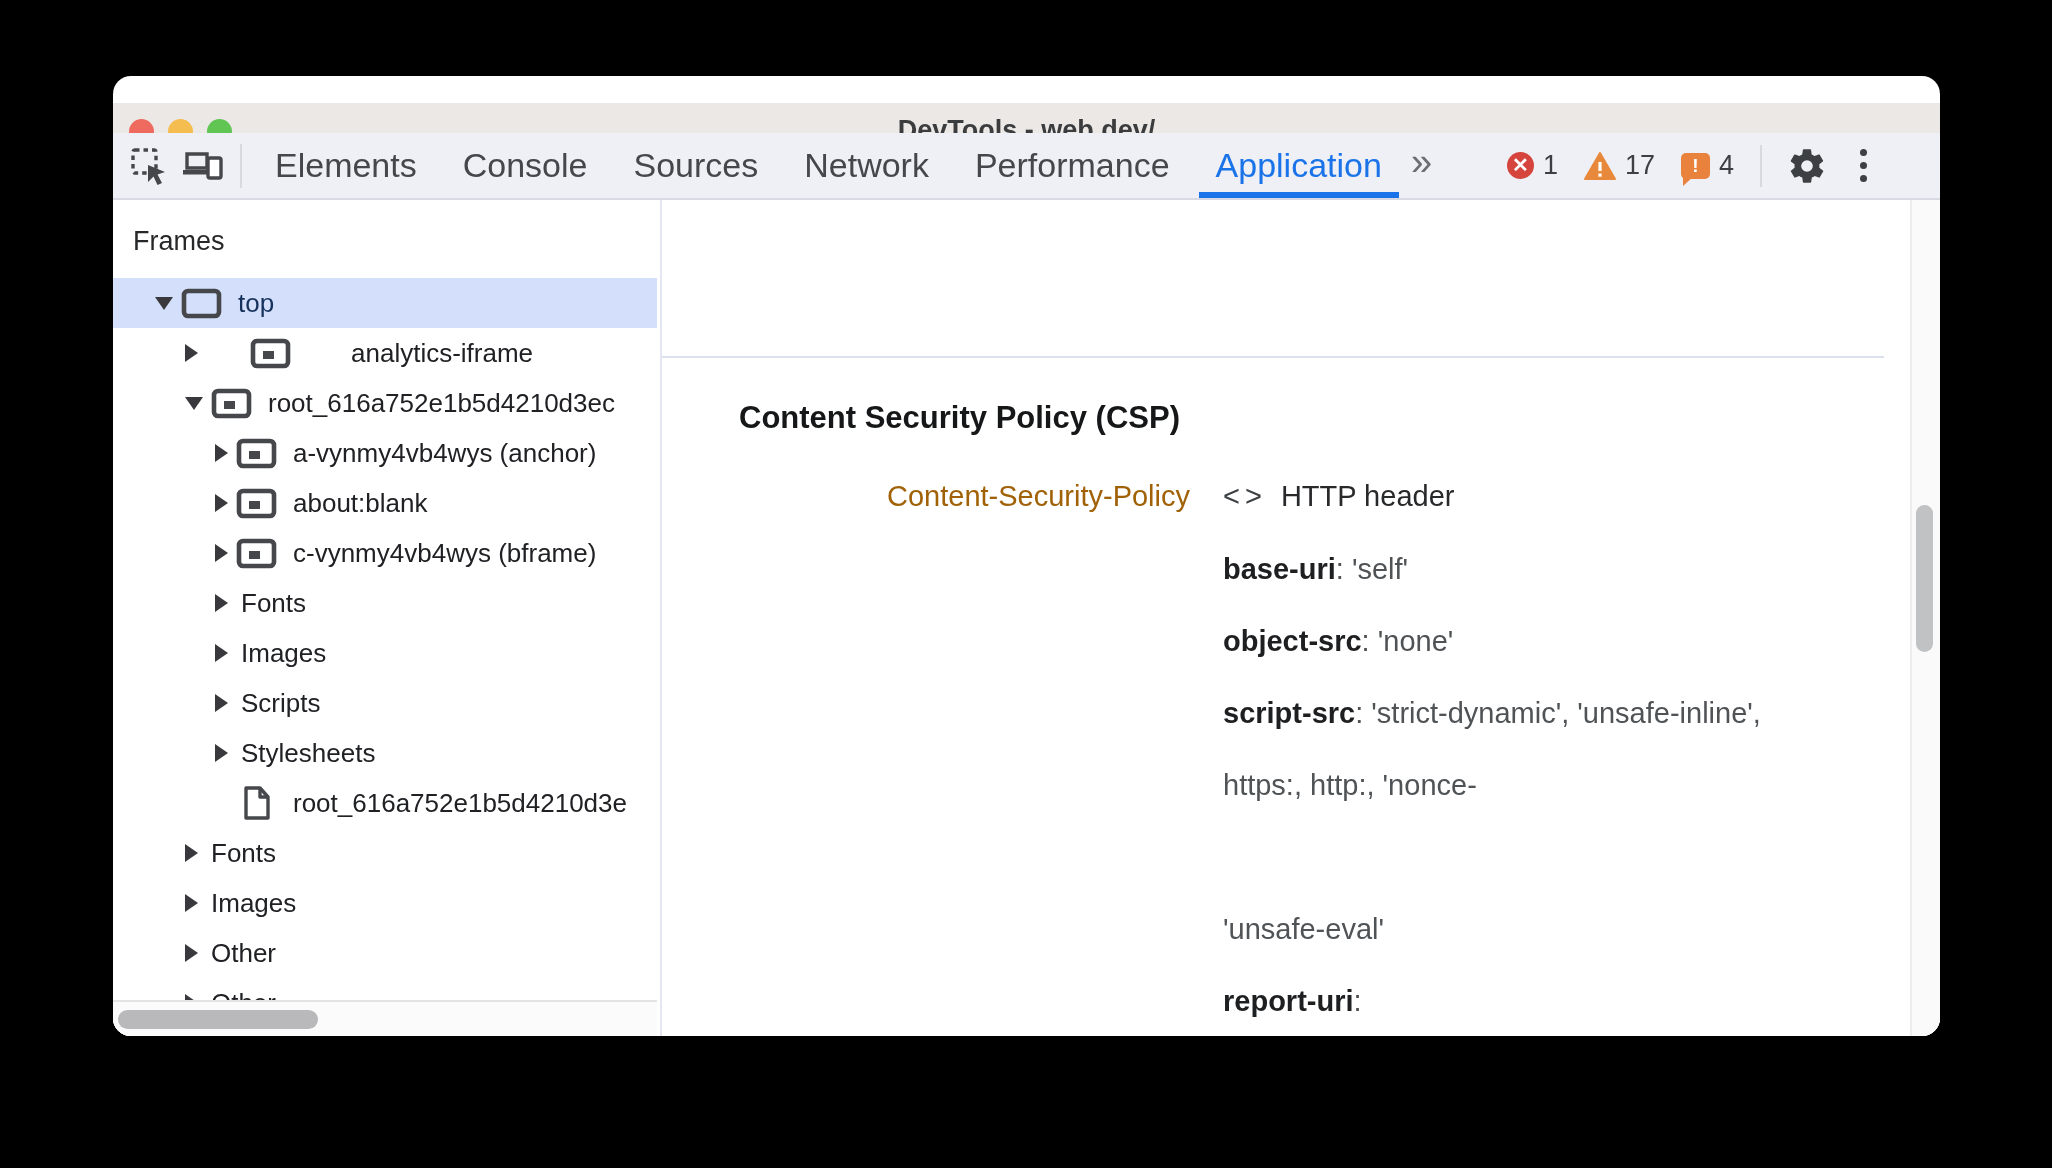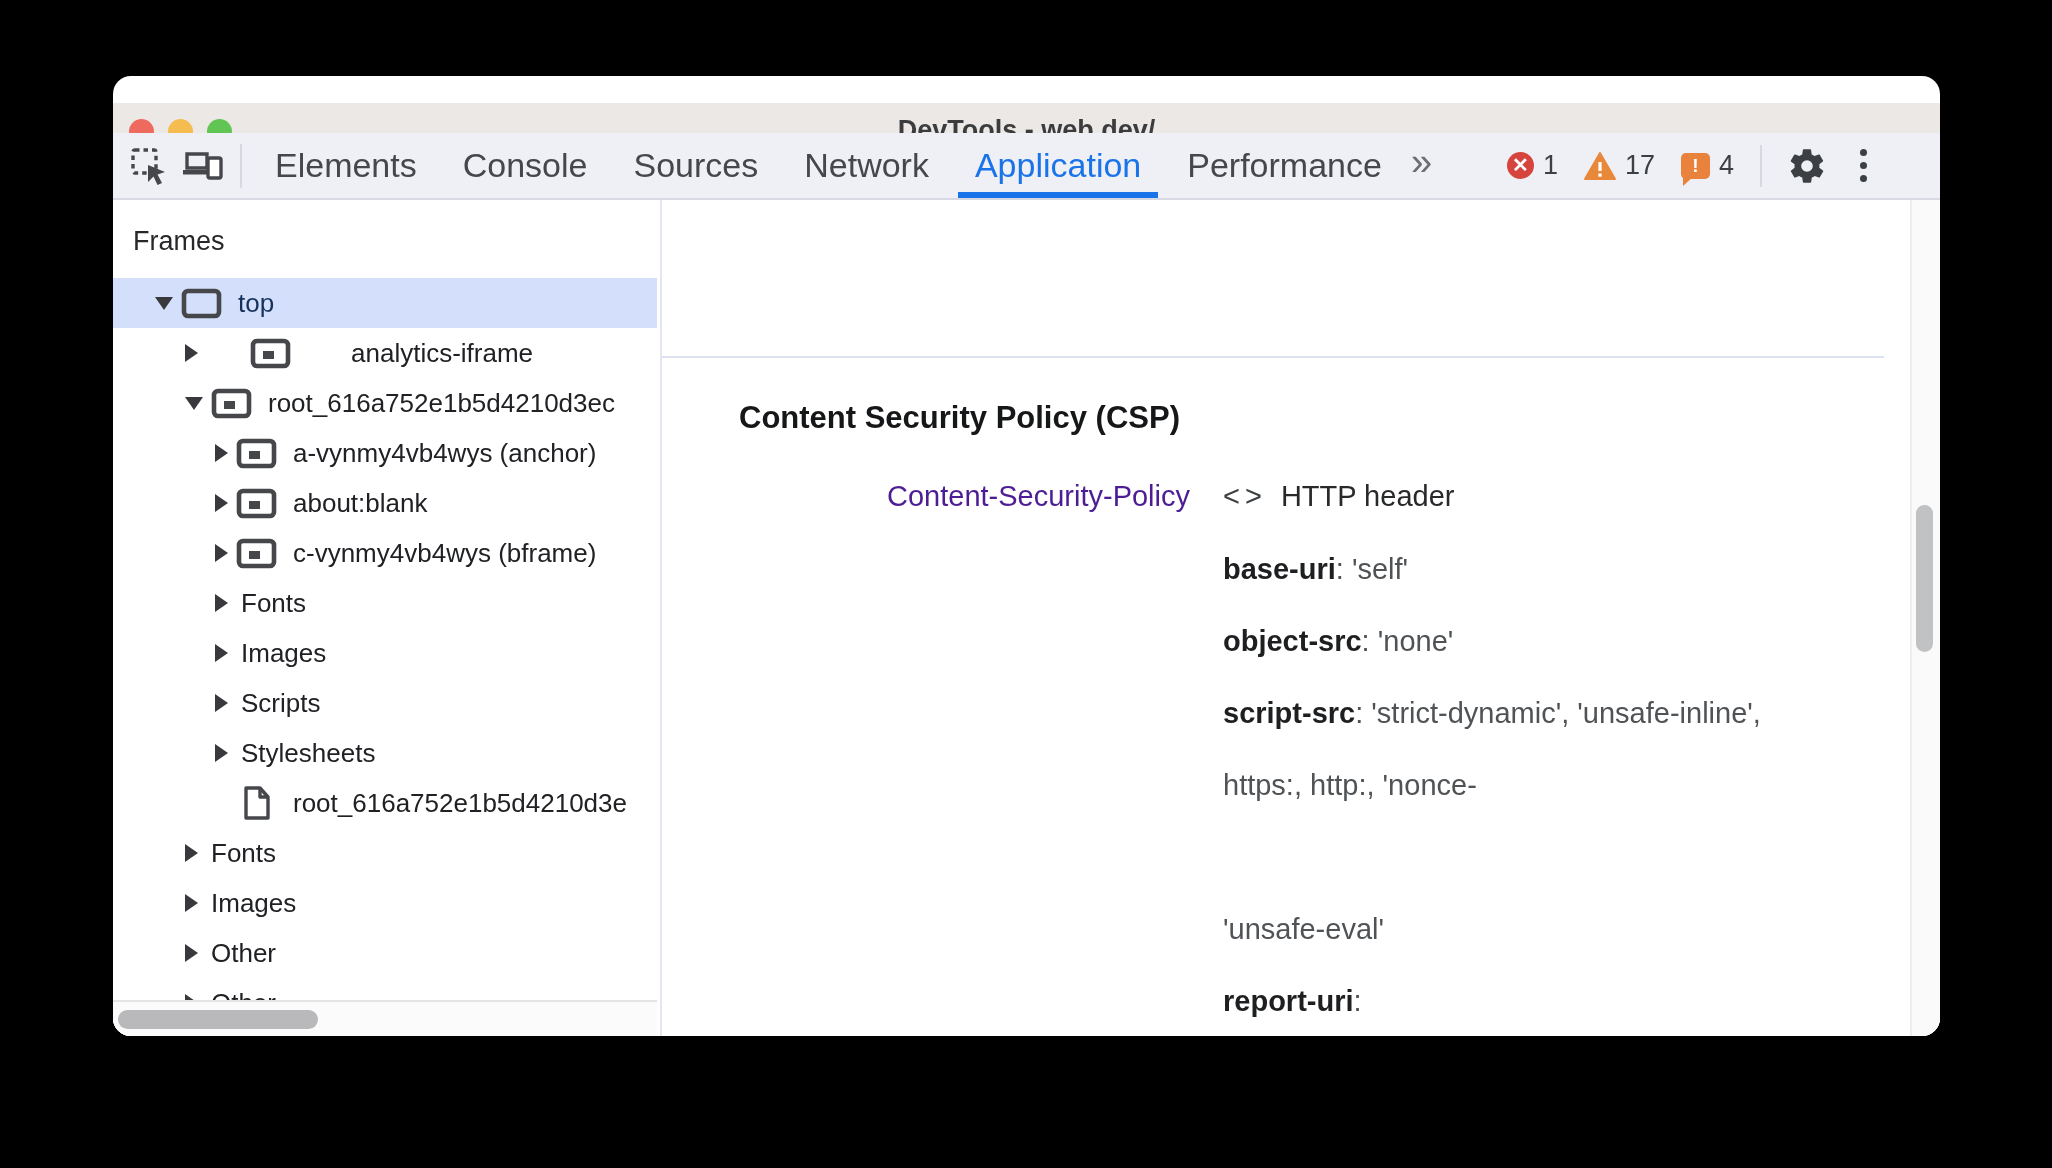--- a/index.html
+++ b/index.html
@@ -102,21 +102,21 @@
   .main { position:absolute; left:544px; top:0; width:1227px; height:836px;
           background:#fff; overflow:hidden; }
   .main-hairline { position:absolute; left:3px; top:0; width:2px; height:836px;
                    background:#e4e7f2; }
   .rule { position:absolute; left:5px; width:1222px; height:2px; background:#dce1f0; }
   .rule1 { top:156px; }
   .section-title { position:absolute; left:82px; font-size:31px; font-weight:700;
                    color:#161718; }
   .csp-title { top:200px; }
   .policy-row { position:absolute; left:82px; top:280px; width:1100px; display:flex; }
-  .policy-label { width:451px; text-align:right; font-size:29px; color:#4c1d95; }
+  .policy-label { width:451px; text-align:right; font-size:29px; color:#a16207; }
   .policy-value { margin-left:33px; font-size:29px; color:#28292b; display:flex; gap:14px; }
   .code-glyph { font-weight:500; color:#3c4043; letter-spacing:5px; }
   .csp-lines { position:absolute; left:566px; top:333px; width:660px; }
   .csp-line { height:72px; display:flex; align-items:center; font-size:29px;
               color:#505356; white-space:nowrap; }
   .csp-line b { color:#1e1f21; font-weight:700; }
 
   
   .rv-track { position:absolute; left:1797px; top:0; width:30px; height:836px;
               background:#fafafa; border-left:2px solid #ededed; }
@@ -152,22 +152,22 @@
           <rect x="27" y="12" width="13" height="20" rx="2" fill="#fff" stroke="#45474b" stroke-width="3.4"></rect>
         </svg>
       </div>
       <div class="tb-divider"></div>
 
       <div class="tabs">
           <div class="tab">Elements</div>
           <div class="tab">Console</div>
           <div class="tab">Sources</div>
           <div class="tab">Network</div>
+          <div class="tab">Performance</div>
           <div class="tab active" style="color: rgb(26, 115, 232);">Application</div>
-          <div class="tab">Performance</div>
         </div>
       <div class="more-tabs">»</div>
 
       <div class="tb-right">
         <div class="badge">
           <span class="err-circle" style="background: rgb(213, 69, 61);">
               <span class="err-x">✕</span>
             </span>
           <span class="badge-count">1</span>
         </div>

